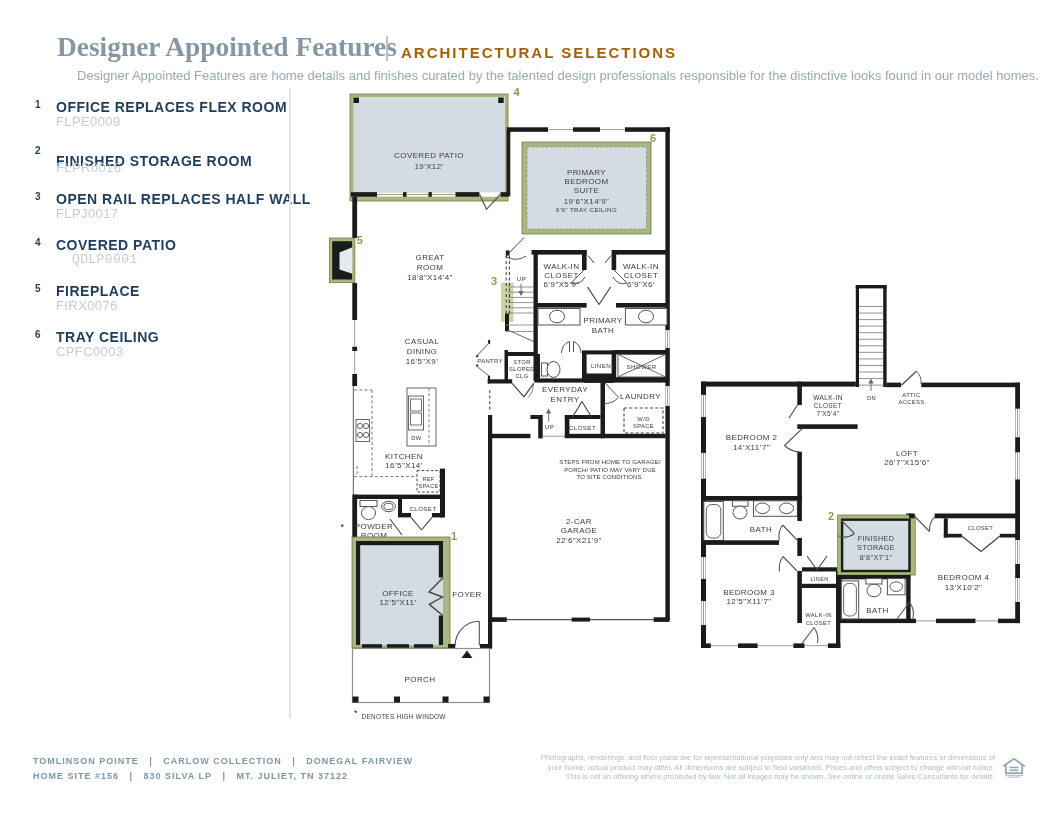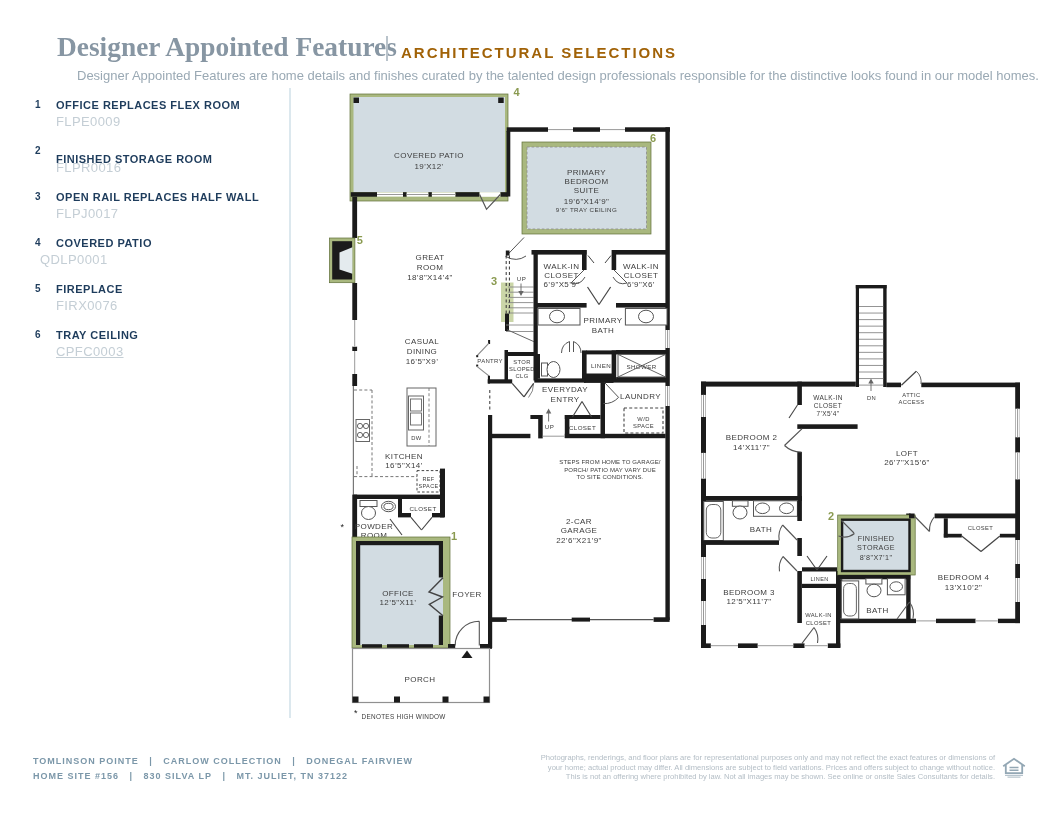--- a/index.html
+++ b/index.html
@@ -2,21 +2,21 @@
 <html><head>
 <meta charset="utf-8">
 <style>
 html,body{margin:0;padding:0;width:1055px;height:815px;background:#ffffff;overflow:hidden;}
 body{font-family:"Liberation Sans",sans-serif;position:relative;}
 .abs{position:absolute;}
 .t1{font-family:"Liberation Serif",serif;font-weight:bold;font-size:27.4px;color:#8796a3;white-space:nowrap;}
 .t2{font-size:15px;font-weight:bold;color:#a16207;letter-spacing:2px;white-space:nowrap;}
 .sub{font-size:13px;color:#9aa9b4;white-space:nowrap;padding-left:44px;}
 .itmN{font-size:10px;font-weight:bold;color:#1e3c5c;}
-.itmT{font-size:11px;font-weight:bold;color:#1e3c5c;letter-spacing:0.5px;white-space:nowrap;}
+.itmT{font-size:14px;font-weight:bold;color:#1e3c5c;letter-spacing:0.5px;white-space:nowrap;}
 .itmC{font-size:13px;color:#c4ced5;letter-spacing:0.4px;white-space:nowrap;}
 .ftL{font-size:9px;font-weight:bold;color:#7b97a9;letter-spacing:1px;white-space:nowrap;}
 .ftR{font-size:7.6px;color:#b3bdc5;text-align:right;line-height:1.26;}
 </style>
 </head>
 <body>
 
 <div class="abs t1" style="left:33px;top:32px;margin-left:24px;">Designer Appointed Features</div>
 
 <div class="abs" style="left:386px;top:36px;width:1.5px;height:25px;background:#b9c3cb;"></div>
@@ -30,27 +30,27 @@
 <div class="abs itmT" style="left:56px;top:99px;">OFFICE REPLACES FLEX ROOM</div>
 <div class="abs itmC" style="left:56px;top:114px;">FLPE0009</div>
 <div class="abs itmN" style="left:35px;top:145px;">2</div>
 <div class="abs itmT" style="left:56px;top:145px;margin-top:8px;">FINISHED STORAGE ROOM</div>
 <div class="abs itmC" style="left:56px;top:160px;text-align:center;">FLPR0016</div>
 <div class="abs itmN" style="left:35px;top:191px;">3</div>
 <div class="abs itmT" style="left:56px;top:191px;">OPEN RAIL REPLACES HALF WALL</div>
 <div class="abs itmC" style="left:56px;top:206px;">FLPJ0017</div>
 <div class="abs itmN" style="left:35px;top:237px;">4</div>
 <div class="abs itmT" style="left:56px;top:237px;">COVERED PATIO</div>
-<div class="abs itmC" style="left:40px;top:252px;">QDLP0001</div>
+<div class="abs itmC" style="left:72px;top:252px;font-family:Liberation Mono, monospace;">QDLP0001</div>
 <div class="abs itmN" style="left:35px;top:283px;">5</div>
 <div class="abs itmT" style="left:56px;top:283px;">FIREPLACE</div>
 <div class="abs itmC" style="left:56px;top:298px;">FIRX0076</div>
 <div class="abs itmN" style="left:35px;top:329px;">6</div>
 <div class="abs itmT" style="left:56px;top:329px;">TRAY CEILING</div>
-<div class="abs itmC" style="left:56px;top:344px;text-decoration:underline;">CPFC0003</div>
+<div class="abs itmC" style="left:56px;top:344px;">CPFC0003</div>
 </div>
 
 <div class="abs" style="left:289px;top:88px;width:2px;height:630px;background:#dce8ee;"></div>
 
 <svg class="abs" style="left:0;top:0;" width="1055" height="815" viewBox="0 0 1055 815" xmlns="http://www.w3.org/2000/svg" font-family="Liberation Sans, sans-serif">
 <g id="floor1">
 
 <g>
 <rect x="350" y="94" width="158" height="107" fill="#a9b87f" stroke="#5f6e38" stroke-width="0.7"></rect>
 <rect x="353.5" y="97" width="151.5" height="95" fill="#d2dce2"></rect>

